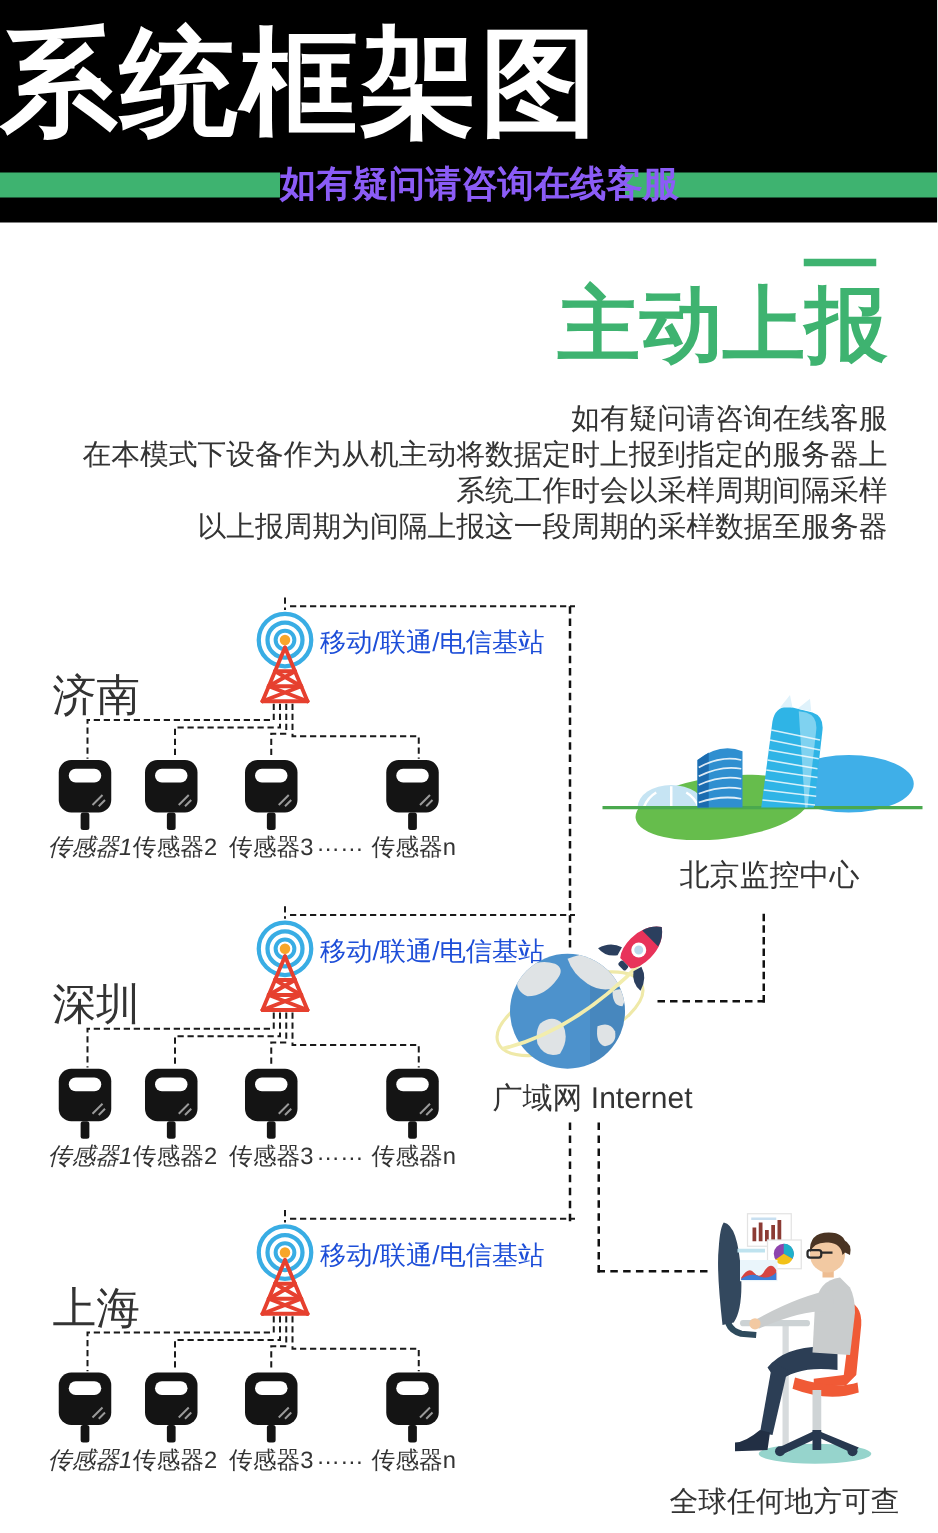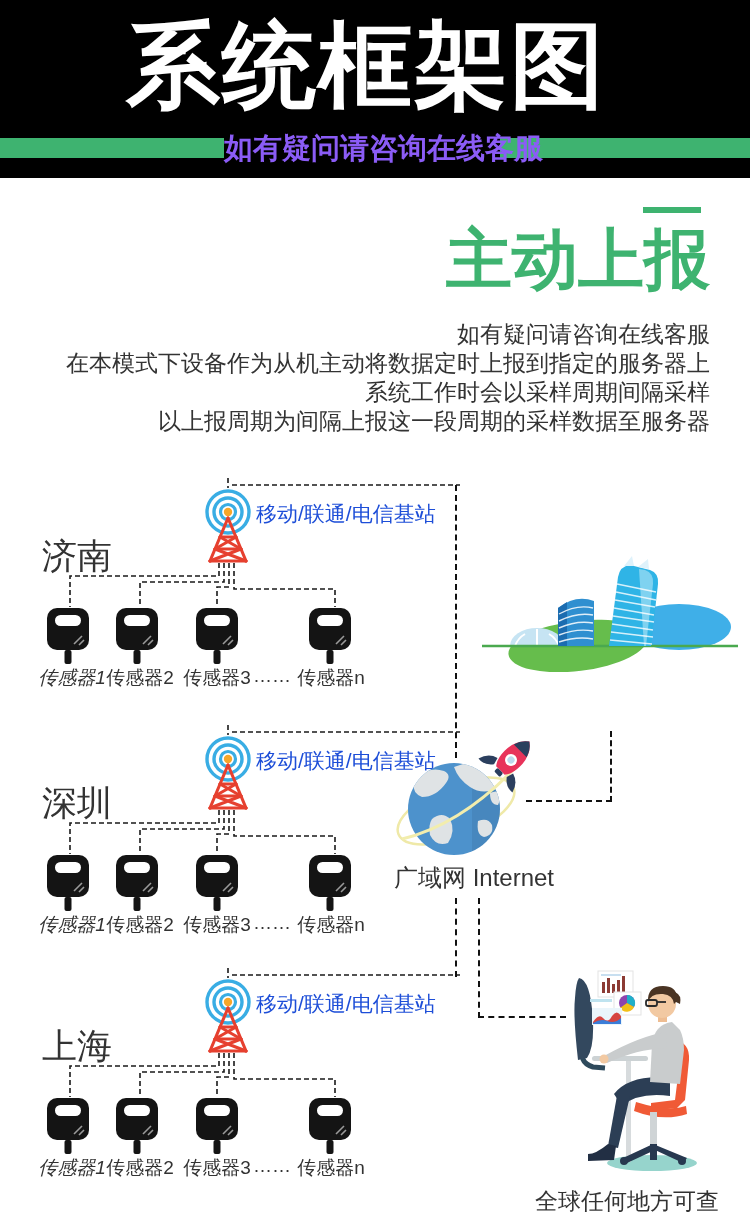--- a/index.html
+++ b/index.html
@@ -1,21 +1,21 @@
 <!DOCTYPE html>
 <html><head>
 <meta charset="utf-8">
 <style>
   html,body{margin:0;padding:0;background:#fff;}
   .page{position:relative;width:750px;height:1226px;background:#fff;overflow:hidden;
         font-family:"Liberation Sans",sans-serif;color:#333;}
 
   
   .header{position:absolute;left:0;top:0;width:750px;height:178px;background:#000;}
-  .header-title{position:absolute;left:0;top:14px;width:606px;text-align:right;
+  .header-title{position:absolute;left:0;top:14px;width:606px;text-align:left;
     color:#fff;font-size:94px;font-weight:900;letter-spacing:2px;line-height:104px;white-space:nowrap;}
   .bar{position:absolute;top:138px;height:20px;background:#3eb370;}
   .bar-left{left:0;width:224px;}
   .bar-right{left:500px;width:250px;}
   .header-sub{position:absolute;left:224px;top:131px;width:276px;text-align:right;
     color:#8b5cf6;font-size:29px;font-weight:bold;line-height:34px;white-space:nowrap;}
 
   
   .hero-dash{position:absolute;left:643px;top:207px;width:58px;height:6px;background:#3eb370;}
   .hero-title{position:absolute;right:40px;top:221px;font-size:66px;font-weight:bold;
@@ -36,21 +36,21 @@
     font-size:19px;color:#333;white-space:nowrap;}
   .l1{left:30px;font-style:italic;} .l2{left:98px;} .l3{left:175px;} .ld{left:230px;} .l4{left:289px;}
 
   
   .cloud-title{position:absolute;left:520px;top:503px;width:180px;text-align:center;
     font-size:29px;color:#333;white-space:nowrap;}
   .beijing-label{position:absolute;left:523px;top:684px;width:185px;text-align:center;
     font-size:24px;color:#333;white-space:nowrap;}
   .internet-label{position:absolute;left:384px;top:862px;width:180px;text-align:center;
     font-size:24px;color:#333;white-space:nowrap;}
-  .viewer-label{position:absolute;left:535px;top:1186px;width:185px;
+  .viewer-label{position:absolute;left:535px;top:1186px;width:185px;text-align:center;
     font-size:23px;color:#333;white-space:nowrap;}
 
   .city-art{position:absolute;left:478px;top:550px;width:264px;height:122px;}
   .globe-art{position:absolute;left:390px;top:727px;width:158px;height:132px;}
   .person-art{position:absolute;left:552px;top:962px;width:152px;height:212px;}
 
   
   .dv{position:absolute;width:0;border-left:2px dashed #111;}
   .dh{position:absolute;height:0;border-top:2px dashed #111;}
   .dv1{left:455px;top:485px;height:273px;}
@@ -282,20 +282,21 @@
         <path d="M137,50 l40,7"></path>
       <path d="M136,58 l40,7"></path>
         <path d="M135,66 l41,6"></path>
         <path d="M134,74 l41,6"></path>
       <path d="M133,82 l42,5"></path>
         <path d="M132,90 l42,4"></path>
     </g>
     <path d="M146,16 l8,-10 2,10 z M160,17 l10,-8 1,10 z" fill="#dff2fb"></path>
   </svg>
 
+  <div class="beijing-label">北京监控中心</div>
 
   <svg class="globe-art" viewBox="0 0 158 132">
     <ellipse cx="66" cy="84" rx="62" ry="26" fill="none" stroke="#efe9a8" stroke-width="2.5" transform="rotate(-22 66 84)"></ellipse>
     <circle cx="64" cy="82" r="46" fill="#4d92cc"></circle>
     <clipPath id="gclip">
         <circle cx="64" cy="82" r="46"></circle>
       </clipPath>
     <g clip-path="url(#gclip)">
       <rect x="82" y="30" width="40" height="110" fill="rgba(20,40,70,0.10)"></rect>
       <g fill="#dfe3e5">

